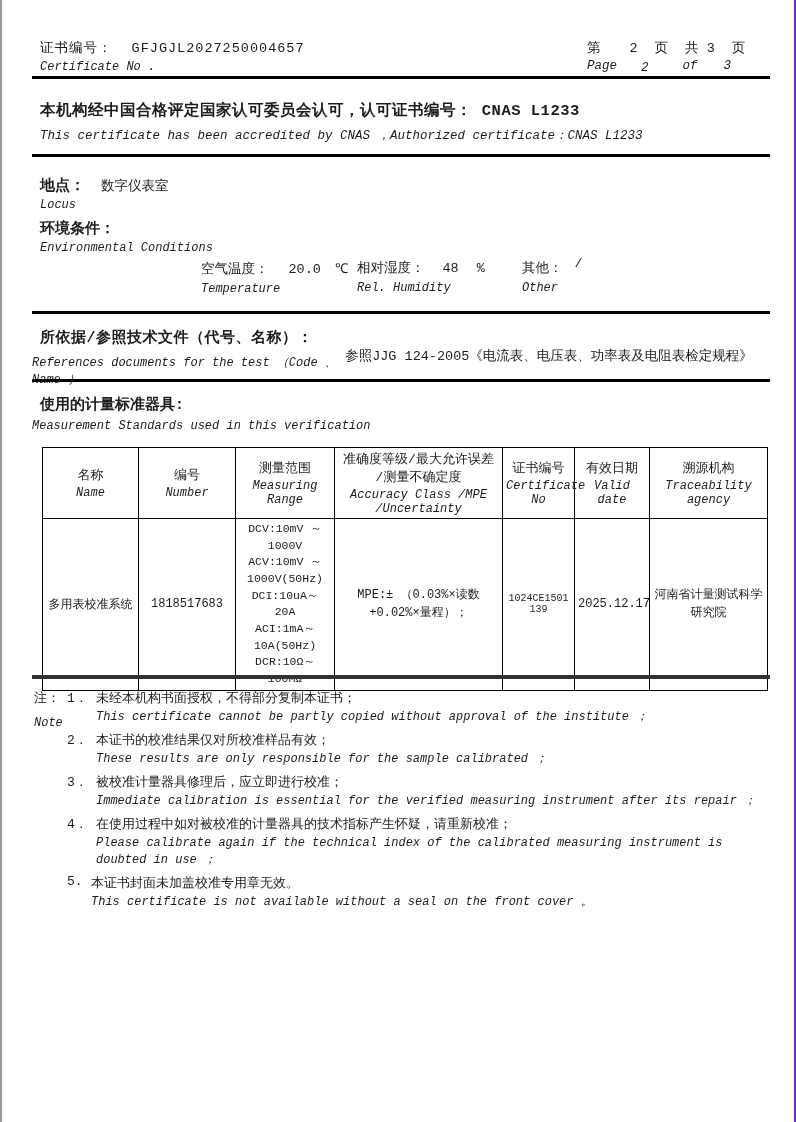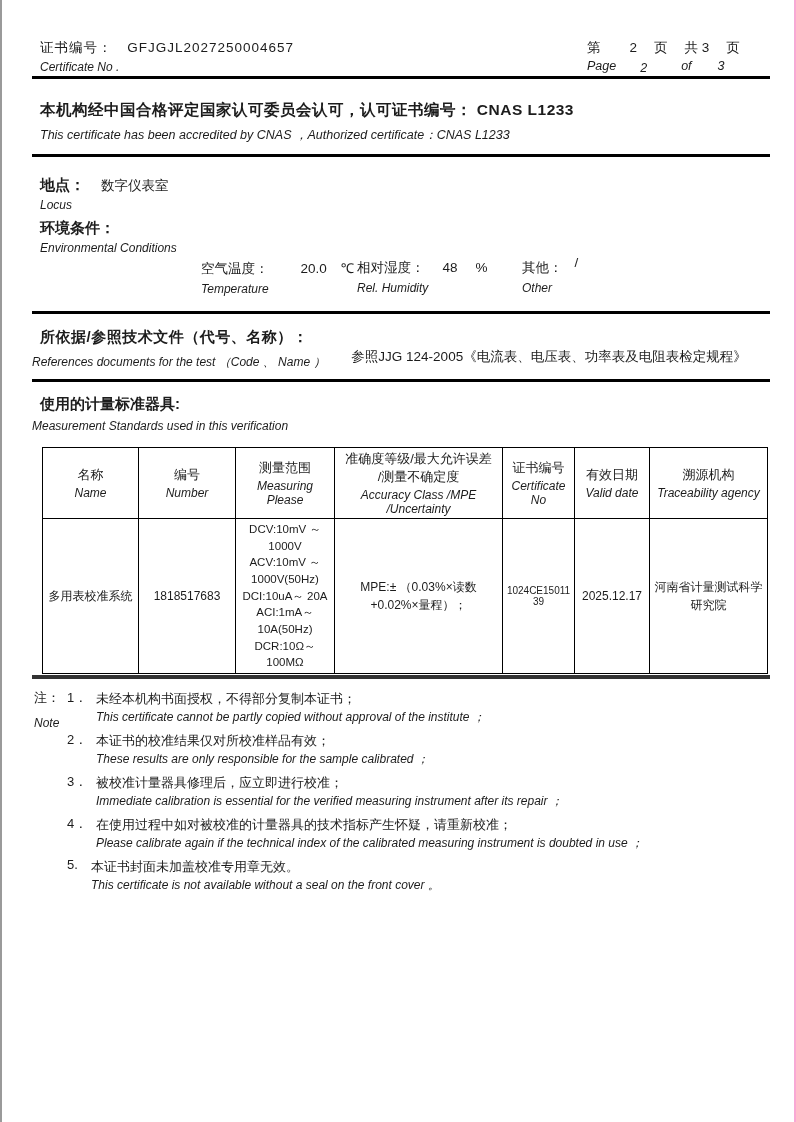--- a/index.html
+++ b/index.html
@@ -1,21 +1,21 @@
 <!DOCTYPE html>
 <html><head>
 <meta charset="utf-8">
 <style>
   * { margin:0; padding:0; box-sizing:border-box; }
   html,body { background:#ffffff; }
   .page {
     position:relative; width:796px; height:1122px; background:#ffffff;
-    font-family:Liberation Sans, sans-serif; color:#1c1c1c;
+    font-family:Liberation Mono, monospace; color:#1c1c1c;
     overflow:hidden;
-    border-left:2px solid #9a9a9a; border-right:2px solid #f9a8d4;
+    border-left:2px solid #9a9a9a; border-right:2px solid #6d28d9;
   }
   .abs { position:absolute; }
   .rule { position:absolute; left:30px; width:738px; height:3px; background:#000; }
   .cjk-bold { font-weight:bold; }
 
   
   .hdr-cn { font-size:13.5px; letter-spacing:1px; }
   .hdr-en { font-size:12px; font-style:italic; margin-top:3px; }
   .pg-row { display:flex; align-items:baseline; font-size:13.5px; }
   .pg-row span { display:inline-block; }
@@ -24,21 +24,21 @@
   
   .accr-cn { font-size:15.5px; font-weight:bold; letter-spacing:0.5px; }
   .accr-en { font-size:12.5px; font-style:italic; margin-top:6px; }
 
   .lbl-bold { font-size:15px; font-weight:bold; }
   .lbl-en { font-size:12px; font-style:italic; margin-top:3px; }
   .val-cjk { font-size:13.5px; }
 
   .env-main { font-size:13.5px; display:flex; align-items:baseline; }
   .env-en { font-size:12px; font-style:italic; margin-top:4px; }
-  .env-val { margin-left:32px; }
+  .env-val { margin-left:20px; }
   .env-unit { margin-left:14px; }
   .slash { position:relative; top:-5px; margin-left:12px; }
 
   
   table.std { border-collapse:collapse; table-layout:fixed; width:725px; }
   table.std td, table.std th { border:1px solid #000; vertical-align:middle; text-align:center; padding:2px 3px; font-weight:normal; }
   .th-cn { font-size:13px; white-space:pre-line; }
   .th-en { font-size:12px; font-style:italic; margin-top:2px; }
   .cell-range { font-size:11.5px; line-height:1.45; white-space:pre-line; }
   .cell-txt { font-size:12px; }
@@ -161,21 +161,21 @@
       <th>
         <div class="th-cn">名称</div>
         <div class="th-en">Name</div>
       </th>
       <th>
         <div class="th-cn">编号</div>
         <div class="th-en">Number</div>
       </th>
       <th>
         <div class="th-cn">测量范围</div>
-        <div class="th-en">Measuring Please</div>
+        <div class="th-en">Measuring Range</div>
       </th>
       <th>
         <div class="th-cn">准确度等级/最大允许误差
 /测量不确定度</div>
         <div class="th-en">Accuracy Class /MPE /Uncertainty</div>
       </th>
       <th>
         <div class="th-cn">证书编号</div>
         <div class="th-en">Certificate No</div>
       </th>

